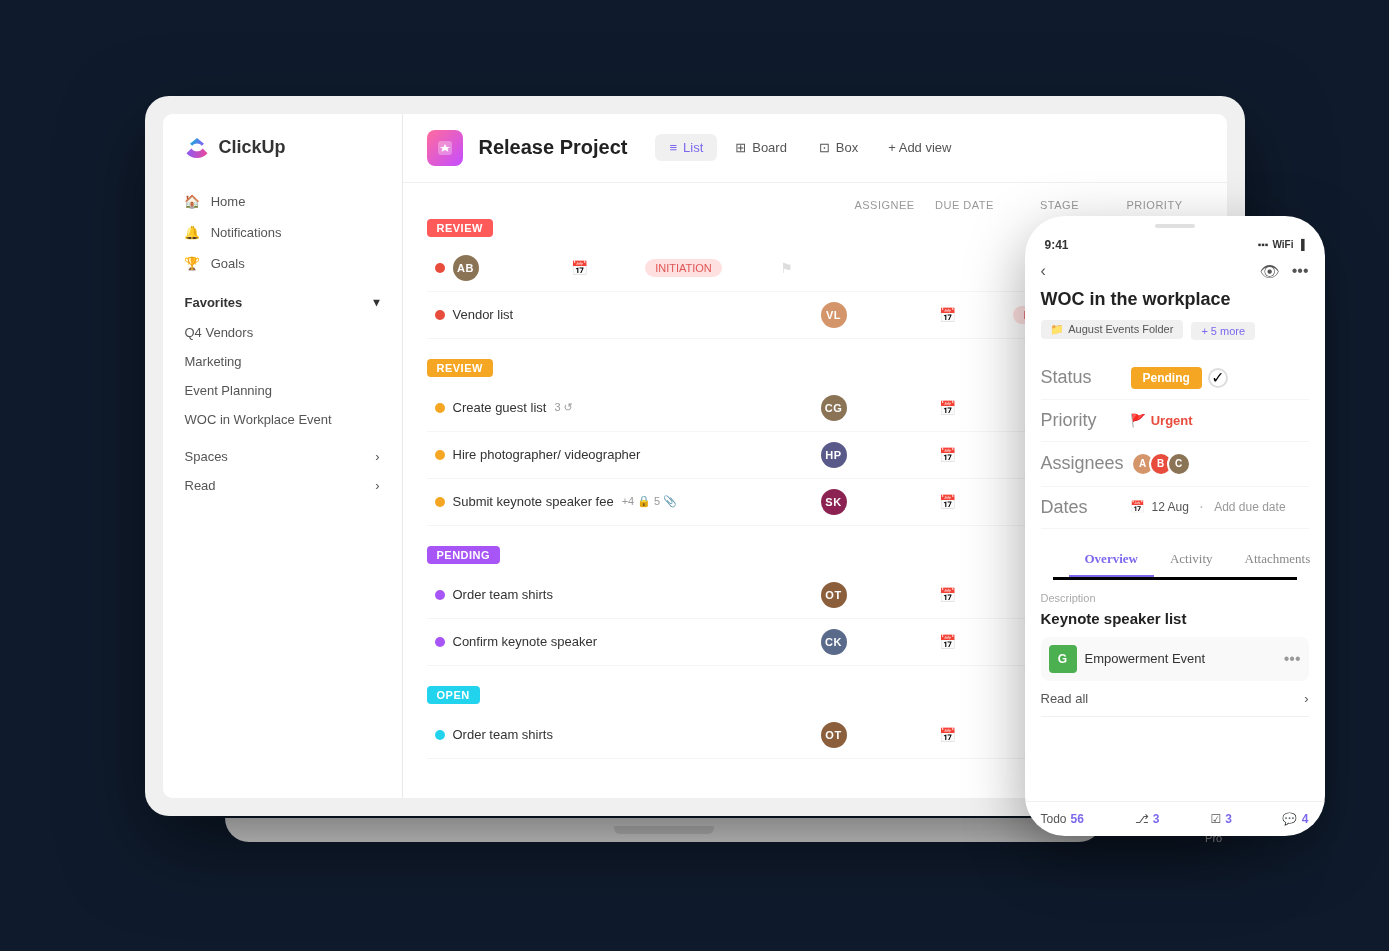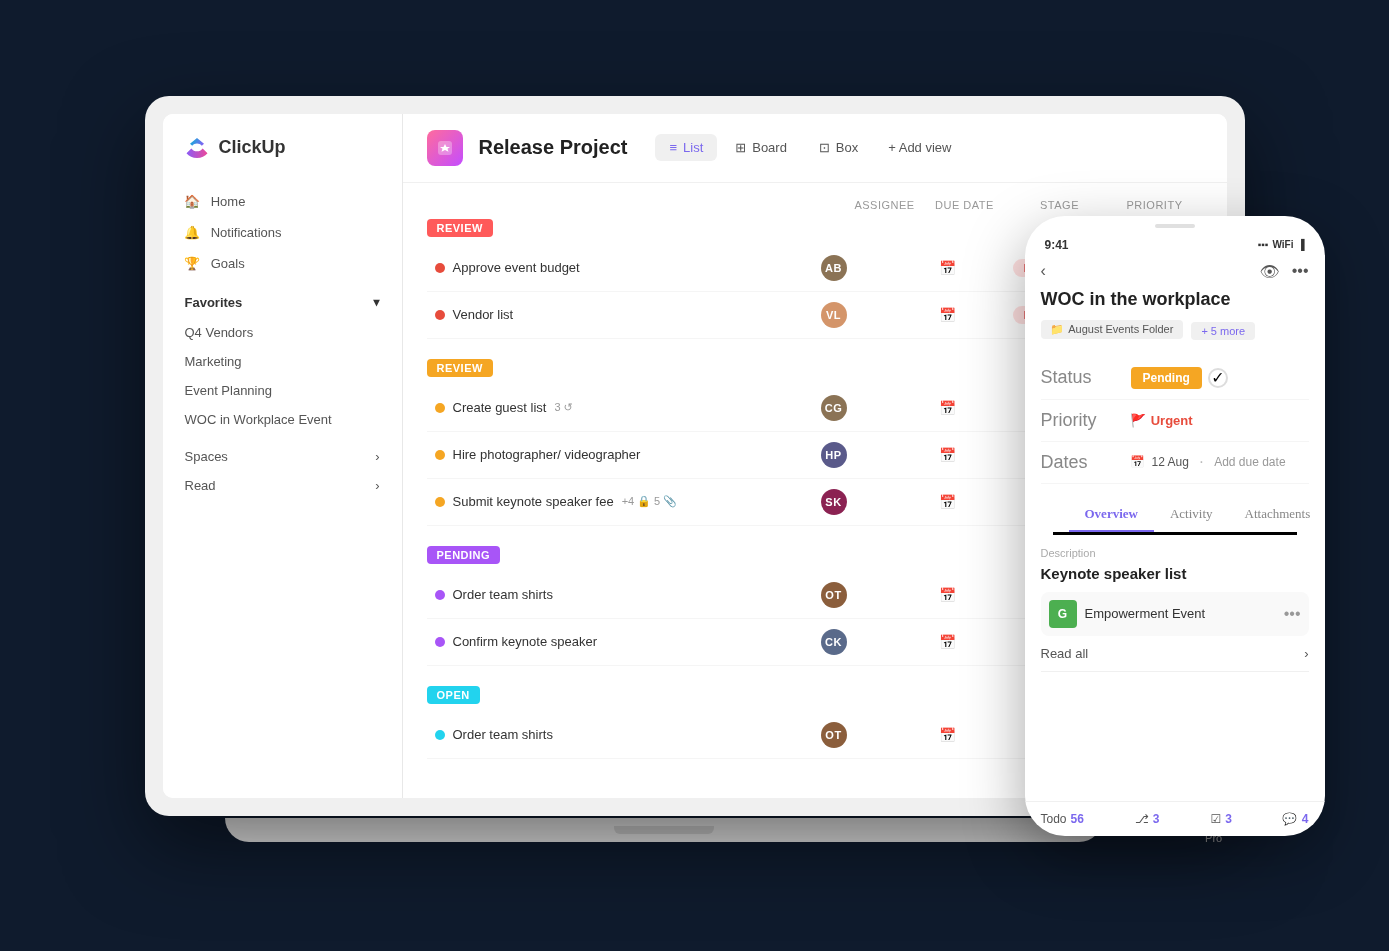--- a/index.html
+++ b/index.html
@@ -699,23 +699,20 @@
               <div class="col-due">DUE DATE</div>
               <div class="col-stage">STAGE</div>
               <div class="col-priority">PRIORITY</div>
             </div>
 
             <div class="group-section">
               <span class="group-label review">REVIEW</span>
               
               <div class="task-row">
                 <div class="task-dot" style="background:#e74c3c;"></div>
-                <div class="task-name">
-                  <span>Approve event budget</span>
-                </div>
                 <div class="col-assignee">
                   <div class="avatar-circle" style="background:#8B7355;">AB</div>
                 </div>
                 <div class="due-col">
                   <span class="cal-icon">📅</span>
                 </div>
                 <div class="stage-col">
                   <span class="stage-badge initiation">INITIATION</span>
                 </div>
                 <div class="priority-col">
@@ -904,20 +901,30 @@
         <div class="field-row">
           <div class="field-label">Priority</div>
           <div class="field-value">
             <span class="priority-urgent">
               <span style="color:#e74c3c;">🚩</span>
               <span>Urgent</span>
             </span>
           </div>
         </div>
 
+        <div class="field-row">
+          <div class="field-label">Assignees</div>
+          <div class="field-value">
+            <div class="assignee-stack">
+              <div class="mini-avatar" style="background:#D4956A;">A</div>
+              <div class="mini-avatar" style="background:#e74c3c;">B</div>
+              <div class="mini-avatar" style="background:#8B7355;">C</div>
+            </div>
+          </div>
+        </div>
 
         <div class="field-row">
           <div class="field-label">Dates</div>
           <div class="field-value">
             <div class="date-value">
               <span>📅</span>
               <span>12 Aug</span>
             </div>
             <span style="color:#bbb; margin: 0 4px;">·</span>
             <span class="add-due-date">Add due date</span>

